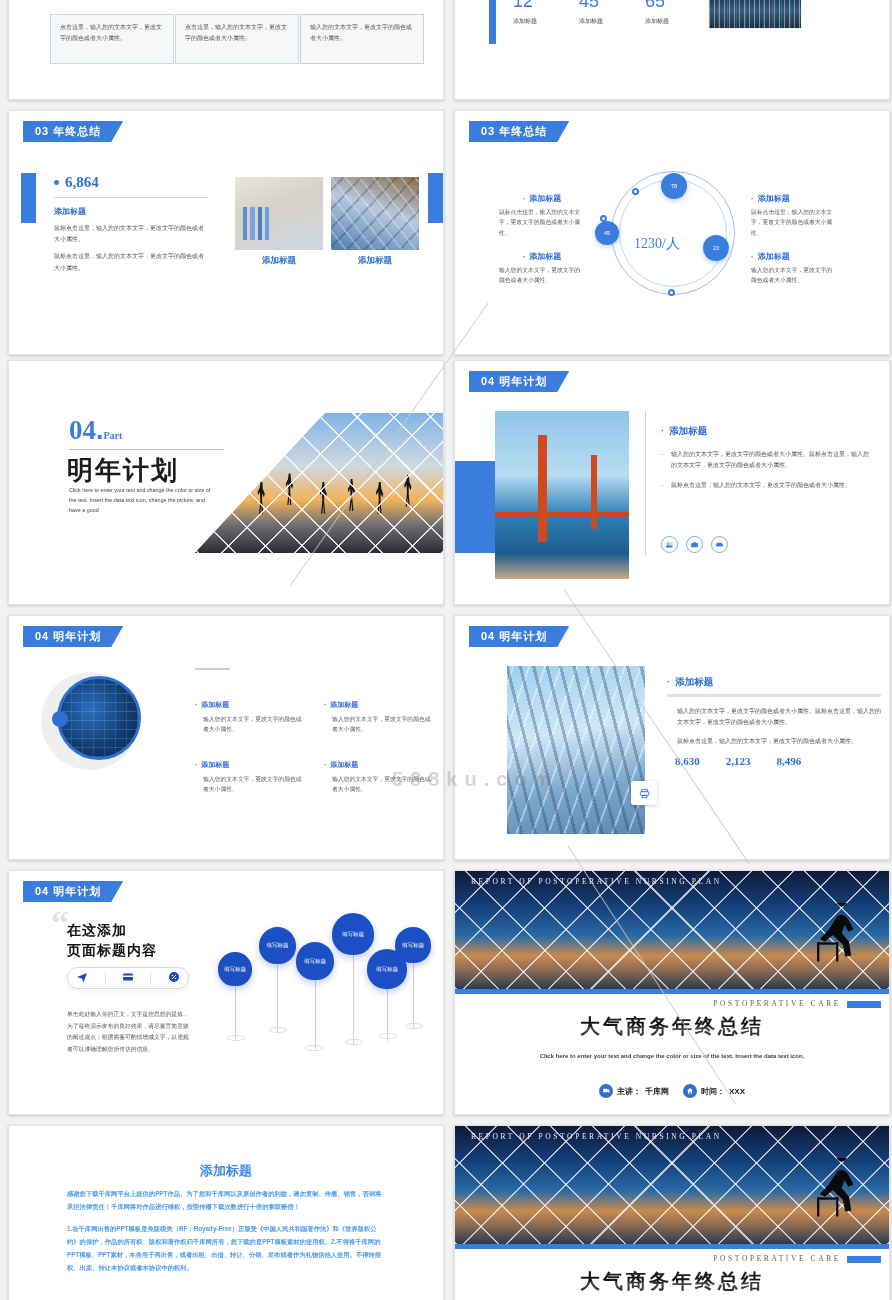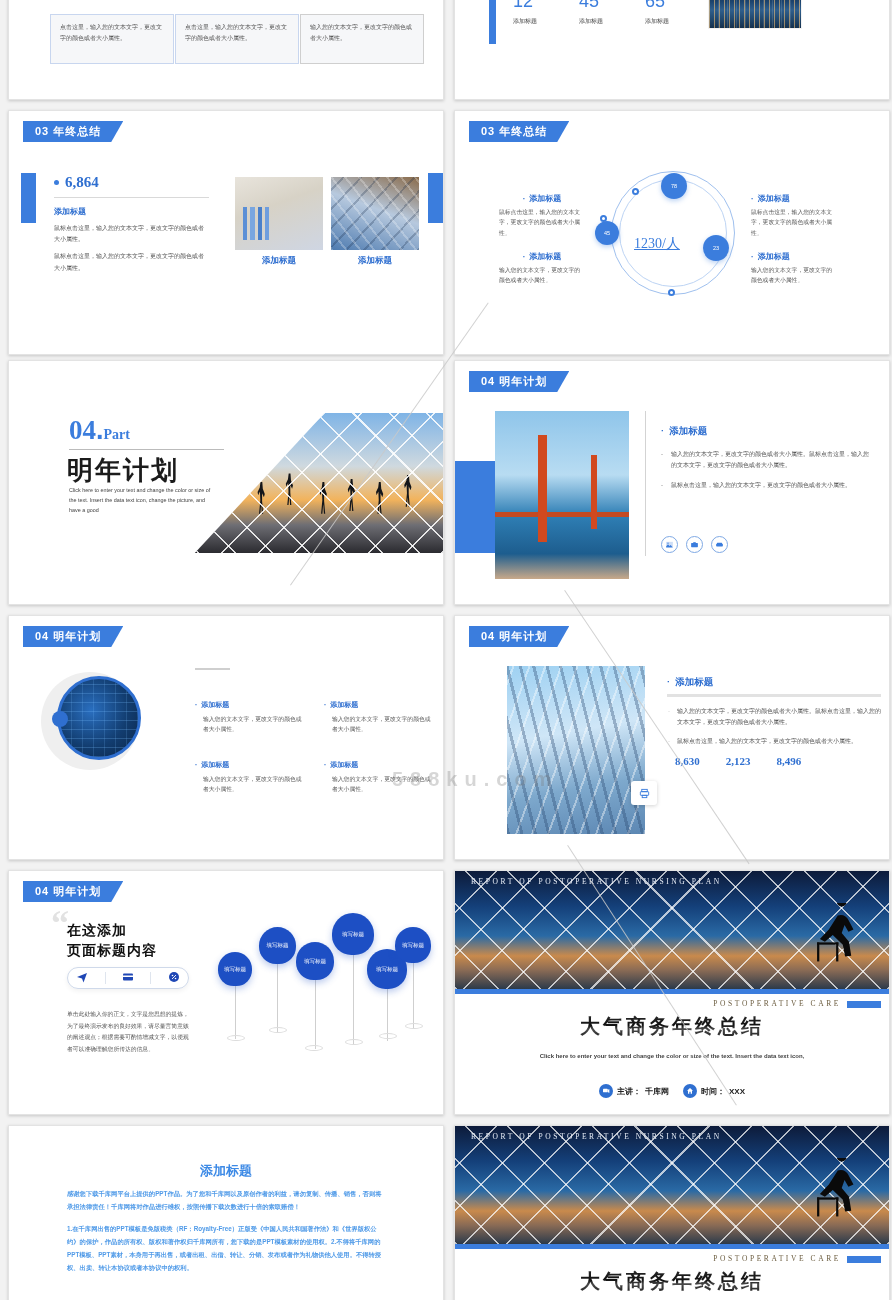--- a/index.html
+++ b/index.html
@@ -90,38 +90,38 @@
   .cnode { position:absolute; border-radius:50%; background:#3b7ddd; color:#fff;
     font-size:5.5px; display:flex; align-items:center; justify-content:center;
     box-shadow:0 2px 5px rgba(59,125,221,.35); }
   .n78 { left:68px; top:10px; width:26px; height:26px; }
   .n45 { left:2px; top:58px; width:24px; height:24px; }
   .n23 { left:110px; top:72px; width:26px; height:26px; }
   .mdot { position:absolute; width:7px; height:7px; border-radius:50%;
     background:#fff; border:2px solid #3b7ddd; }
   .d1 { left:39px; top:25px; } .d2 { left:7px; top:52px; } .d3 { left:75px; top:126px; }
   .ctext { position:absolute; left:41px; top:72px; font-size:14px; color:#3b7ddd;
-    font-family:"Liberation Serif",serif;text-decoration:underline; }
+    font-family:"Liberation Serif",serif; }
   .cblk { position:absolute; width:86px; }
   .cblk .t { font-size:8px; color:#2f6fd0; font-weight:bold; margin-bottom:3px; }
   .cblk .t:before { content:"·"; margin-right:4px; }
   .cblk p { font-size:5.8px; color:#555; line-height:1.8; }
   .cb1 { left:44px; top:82px; text-align:left; }
   .cb1 .t { text-align:center; }
   .cb2 { left:44px; top:140px; }
   .cb2 .t { text-align:center; }
   .cb3 { left:296px; top:82px; }
   .cb4 { left:296px; top:140px; }
 
   
   .partnum { position:absolute; left:60px; top:54px; }
   .partnum .num { font-size:27px; color:#3b7ddd; font-weight:bold;
     font-family:"Liberation Serif",serif; }
   .partnum .dot { font-size:27px; color:#3b7ddd; font-weight:bold; }
-  .partnum .pw { font-size:14px; color:#3b7ddd; font-weight:bold;
+  .partnum .pw { font-size:10px; color:#3b7ddd; font-weight:bold;
     font-family:"Liberation Serif",serif; }
   .partline { position:absolute; left:60px; top:88px; width:155px; border-top:1px solid #bbb; }
   .partzh { position:absolute; left:58px; top:92px; font-size:26px; font-weight:bold;
     color:#1b1b1b; letter-spacing:2px; font-family:"DejaVu Sans",sans-serif; }
   .parten { position:absolute; left:60px; top:124px; width:142px;
     font-size:5.4px; color:#444; line-height:1.85; }
   .diamondimg { position:absolute; right:0; top:52px; width:282px; height:140px;
     background:linear-gradient(180deg,#7fb4e6 0%,#cfd9df 38%,#f2b35c 62%,#6e6e74 80%,#2b2b30 100%);
     clip-path:polygon(58% 0, 100% 0, 100% 100%, 12% 100%); }
   .diamondimg:after{content:"";position:absolute;inset:0;

